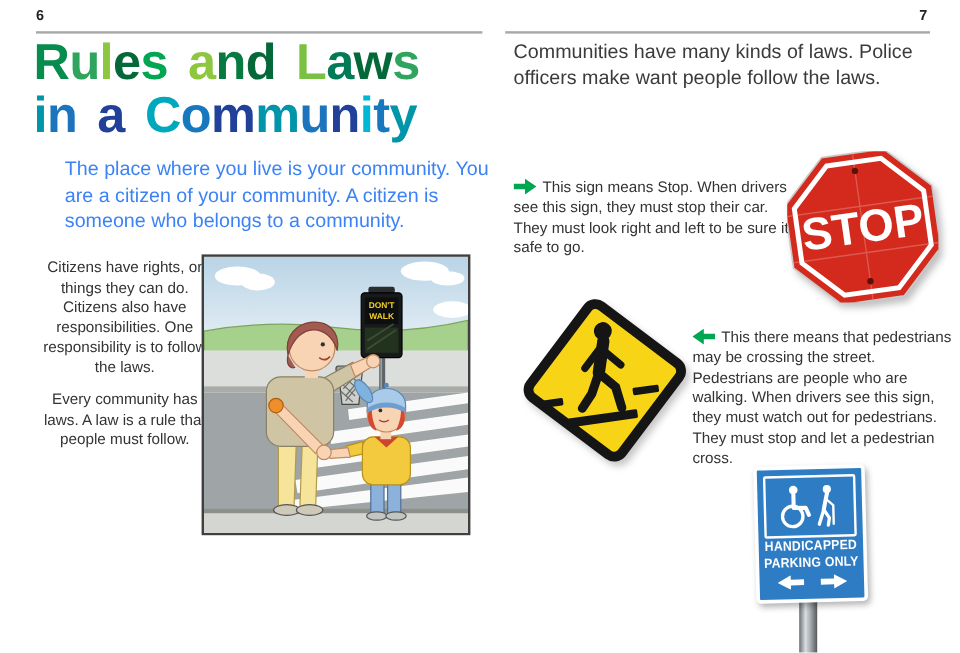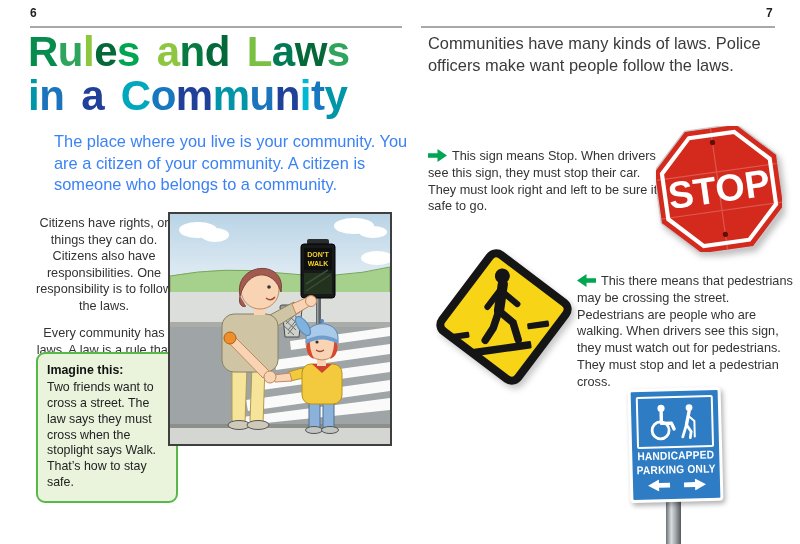--- a/index.html
+++ b/index.html
@@ -59,24 +59,20 @@
     <span class="tline"><span style="color: rgb(0, 149, 168);">i</span><span style="color: rgb(28, 117, 188);">n</span><span class="sp">&nbsp;</span><span style="color: rgb(33, 64, 154);">a</span><span class="sp">&nbsp;</span><span style="color: rgb(0, 168, 189);">C</span><span style="color: rgb(24, 120, 191);">o</span><span style="color: rgb(33, 64, 154);">m</span><span style="color: rgb(0, 149, 168);">m</span><span style="color: rgb(28, 117, 188);">u</span><span style="color: rgb(33, 64, 154);">n</span><span style="color: rgb(0, 183, 212);">i</span><span style="color: rgb(24, 120, 191);">t</span><span style="color: rgb(0, 149, 168);">y</span></span>
   </h1>
 
   <p class="abs intro">The place where you live is your community. You are a citizen of your community. A citizen is someone who belongs to a community.</p>
 
   <div class="abs leftcol">
     <p>Citizens have rights, or things they can do. Citizens also have responsibilities. One responsibility is to follow the laws.</p>
     <p>Every community has laws. A law is a rule that people must follow.</p>
   </div>
 
-  <aside class="abs imagine">
-    <strong>Imagine this:</strong>
-    <span>Two friends want to cross a street. The law says they must cross when the stoplight says Walk. That’s how to stay safe.</span>
-  </aside>
 
   <figure class="abs illus">
     <svg width="220" height="230" viewBox="0 0 220 230">
       <defs>
         <linearGradient id="sky" x1="0" y1="0" x2="0" y2="1">
           <stop offset="0" stop-color="#b9d4e6"></stop>
             <stop offset="1" stop-color="#eef4f8"></stop>
         </linearGradient>
       </defs>
       <rect width="220" height="88" fill="url(#sky)"></rect>

